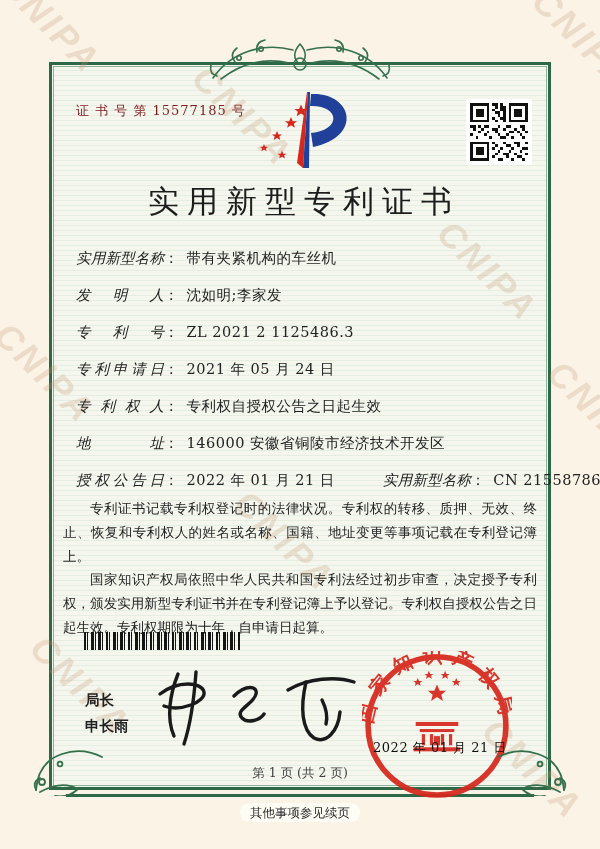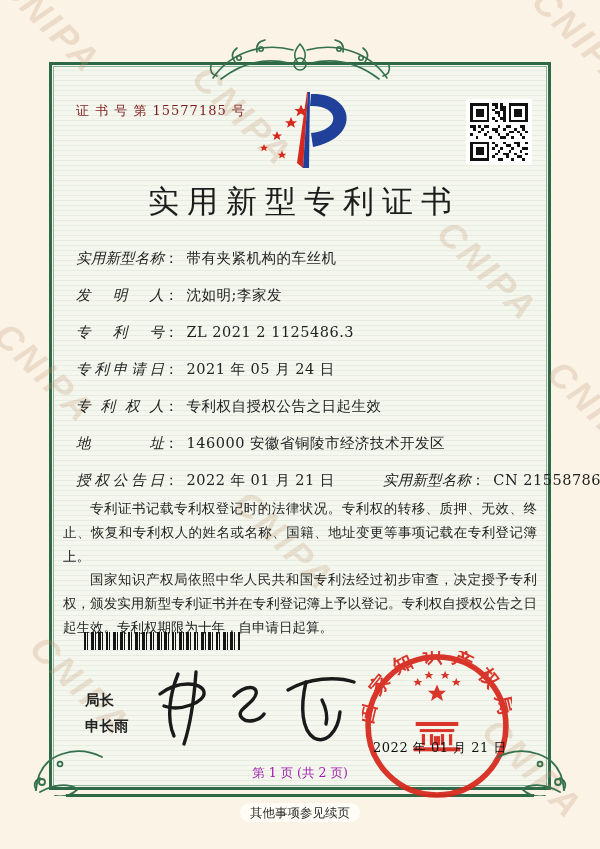--- a/index.html
+++ b/index.html
@@ -37,21 +37,21 @@
       #141414 7px 10px,transparent 10px 11px,
       #141414 11px 12px,transparent 12px 14px,
       #141414 14px 17px,transparent 17px 18px,
       #141414 18px 19px,transparent 19px 22px);}
   .signatory{position:absolute;left:85px;top:687px;font-family:Liberation Serif, serif;
              font-weight:700;font-size:14.5px;line-height:26px;color:#232323;}
   .sig-script{position:absolute;left:150px;top:660px;width:215px;height:95px;z-index:15;}
   .seal{position:absolute;left:362px;top:651px;width:150px;height:150px;z-index:20;opacity:0.93;}
   .seal-date{position:absolute;left:356px;top:739px;width:168px;text-align:center;font-size:13px;
              color:#101010;letter-spacing:0.5px;z-index:21;}
-  .page-info{position:absolute;left:0;right:0;top:765px;text-align:center;font-size:12.5px;color:#a21caf;z-index:11;}
+  .page-info{position:absolute;left:0;right:0;top:765px;text-align:center;font-size:12.5px;color:#404040;z-index:11;}
   .note{position:absolute;left:0;right:0;top:805px;text-align:center;font-size:12.5px;color:#2a2a2a;z-index:11;}
   .note span{background:#fffdf6;padding:2px 10px;border-radius:9px;}
   .bottom-rule{position:absolute;left:66px;right:66px;top:794px;height:3px;background:#2e6847;z-index:4;}
   .orn-top{position:absolute;left:50%;transform:translateX(-50%);top:32px;z-index:30;}
   .orn-bl{position:absolute;left:30px;top:736px;z-index:31;}
   .orn-br{position:absolute;right:30px;top:736px;z-index:31;transform:scaleX(-1);}
 </style>
 </head>
 <body>
 

